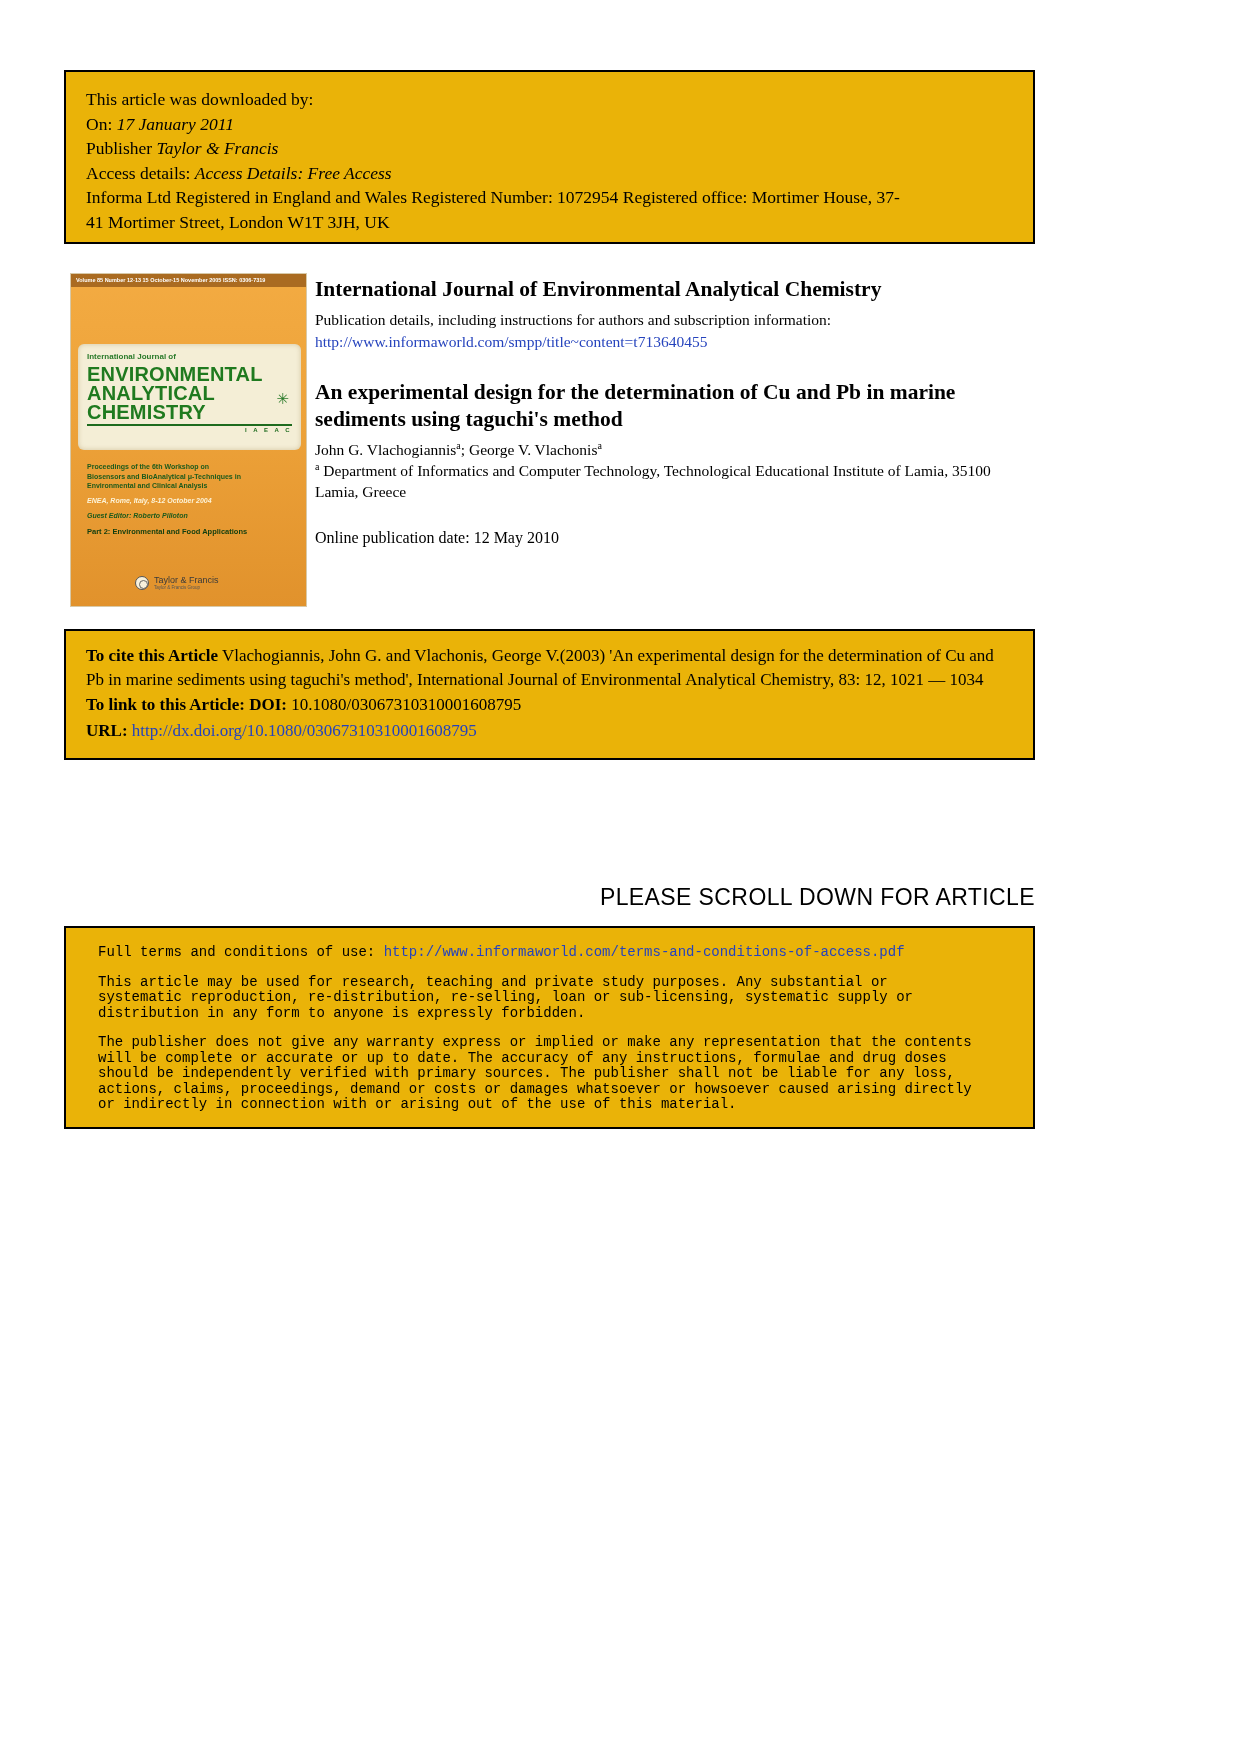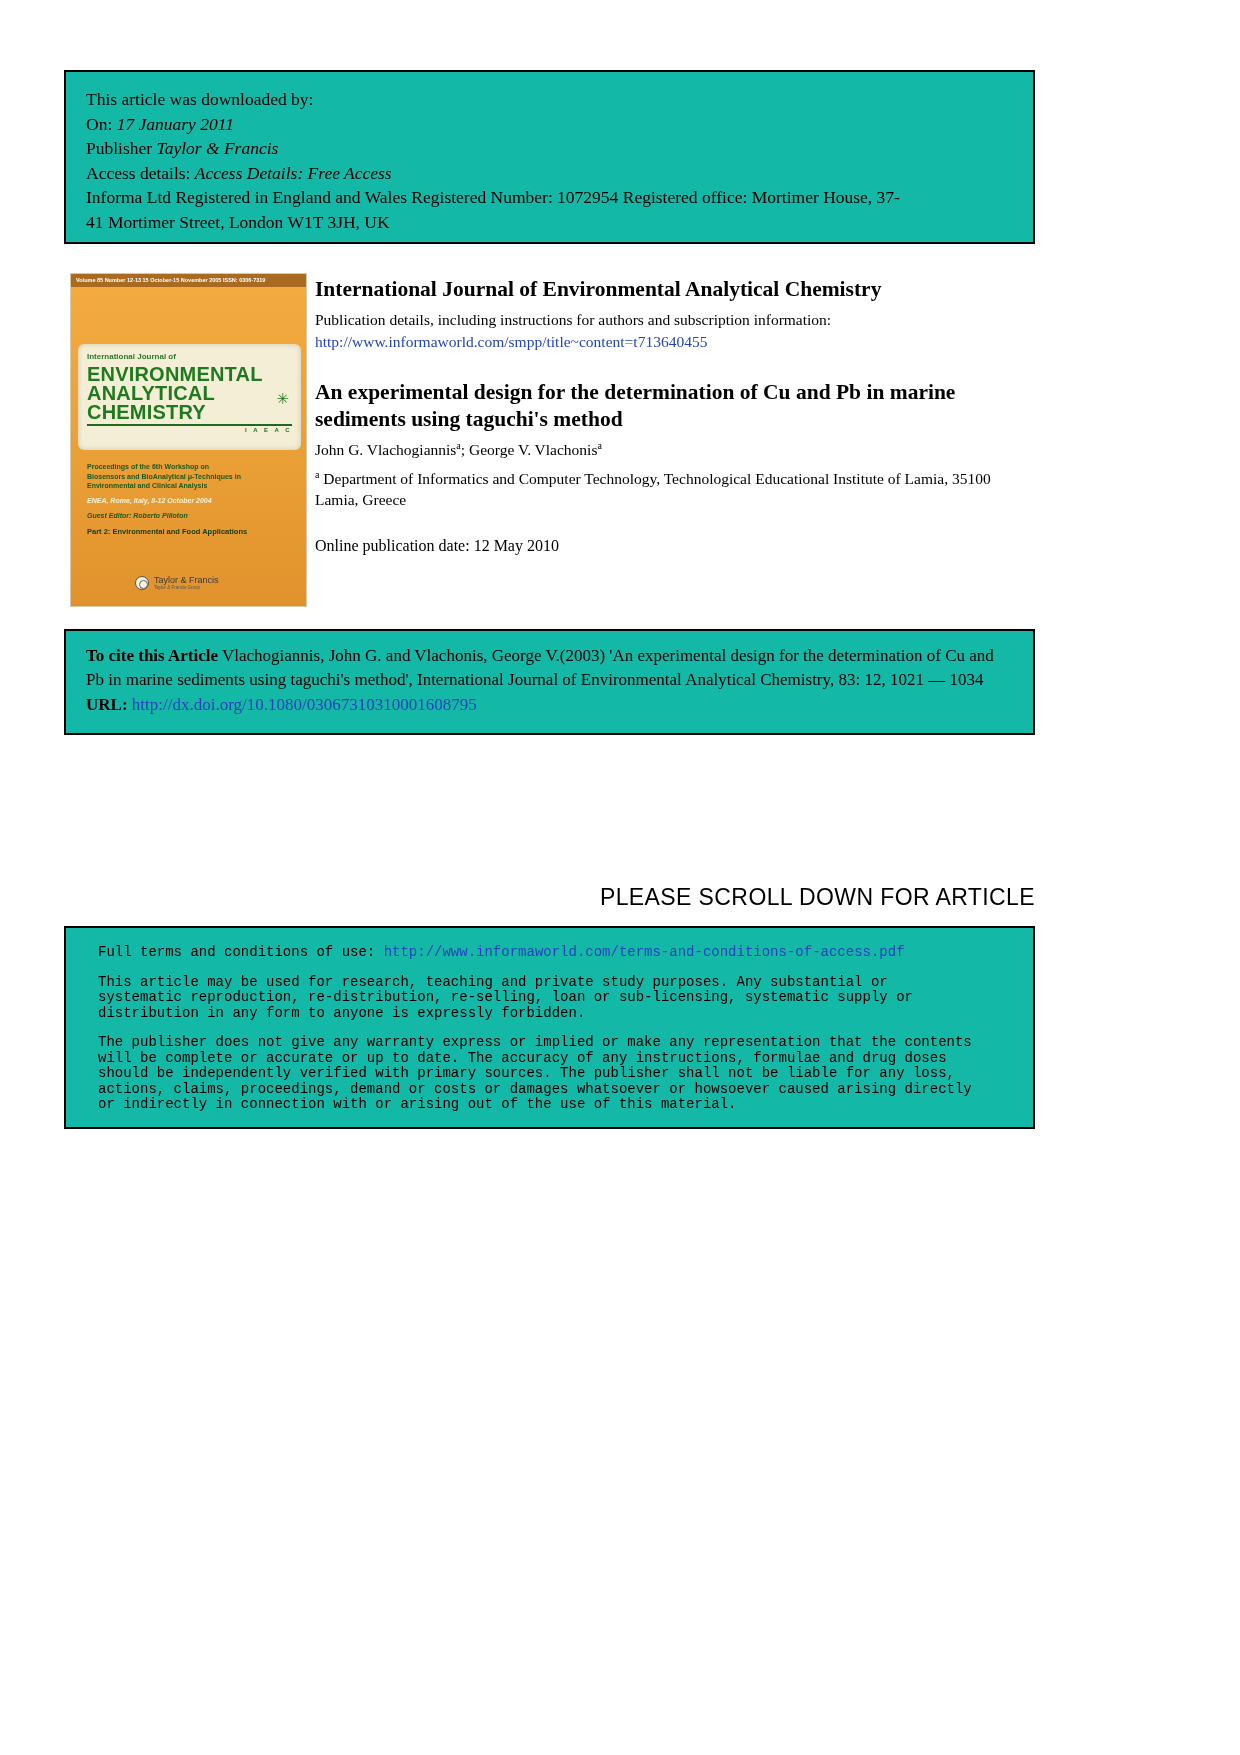--- a/index.html
+++ b/index.html
@@ -5,37 +5,37 @@
   * { box-sizing: border-box; margin: 0; padding: 0; }
   html, body { width: 1240px; height: 1755px; background: #ffffff; }
   body {
     position: relative;
     font-family: "Liberation Serif", serif;
     color: #000;
   }
   .abs { position: absolute; }
 
   
-  .rule-box { border: 2px solid #000; background: #14b8a6; }
+  .rule-box { border: 2px solid #000; background: #eab308; }
 
   #download-box {
     left: 64px; top: 70px; width: 971px; height: 174px;
     padding: 15px 20px;
     font-size: 17.5px; line-height: 24.5px;
   }
   .pre-line { white-space: pre-line; }
 
   
   #journal-info { left: 315px; top: 276px; width: 710px; }
   .journal-title { font-size: 21.5px; font-weight: bold; line-height: 26px; margin-bottom: 8px; }
   .pub-details { font-size: 15.5px; line-height: 20px; margin-bottom: 2px; }
   a.link { color: #2543bd; text-decoration: none; cursor: pointer; }
   .pub-link { font-size: 15.5px; line-height: 20px; }
   .article-title { font-size: 21.5px; font-weight: bold; line-height: 27px; margin: 27px 0 7px; }
-  .authors { font-size: 15.5px; line-height: 20px; margin-bottom: 8px; }
+  .authors { font-size: 15.5px; line-height: 20px; }
   .affiliation { font-size: 15.5px; line-height: 21px; width: 720px; }
   sup { font-size: 10px; vertical-align: super; line-height: 0; }
   .online-date { font-size: 16px; margin-top: 27px; }
 
   
   #cover {
     left: 70px; top: 273px; width: 237px; height: 334px;
     background: linear-gradient(180deg, #f3ab42 0%, #eda239 45%, #e1922c 100%);
     overflow: hidden;
     font-family: "Liberation Sans", sans-serif;
@@ -152,20 +152,21 @@
     <span>John G. Vlachogiannis</span><sup>a</sup><span>; </span><span>George V. Vlachonis</span><sup>a</sup>
   </div>
   <div class="affiliation">
     <sup>a</sup><span> Department of Informatics and Computer Technology, Technological Educational Institute of Lamia, 35100 Lamia, Greece</span>
   </div>
   <div class="online-date">Online publication date: 12 May 2010</div>
 </div>
 
 <div id="cite-box" class="abs rule-box">
   <p><span class="b">To cite this Article</span><span> Vlachogiannis, John G. and Vlachonis, George V.(2003) 'An experimental design for the determination of Cu and Pb in marine sediments using taguchi's method', International Journal of Environmental Analytical Chemistry, 83: 12, 1021 — 1034</span></p>
+  <p class="spaced"><span class="b">To link to this Article: DOI: </span><span>10.1080/03067310310001608795</span></p>
   <p class="spaced"><span class="b">URL: </span><a class="link">http://dx.doi.org/10.1080/03067310310001608795</a></p>
 </div>
 
 <div id="scroll-banner" class="abs">PLEASE SCROLL DOWN FOR ARTICLE</div>
 
 <div id="terms-box" class="abs rule-box">
   <p><span>Full terms and conditions of use: </span><a class="link">http://www.informaworld.com/terms-and-conditions-of-access.pdf</a></p>
   <p class="pre-line">This article may be used for research, teaching and private study purposes. Any substantial or
 systematic reproduction, re-distribution, re-selling, loan or sub-licensing, systematic supply or
 distribution in any form to anyone is expressly forbidden.</p>

